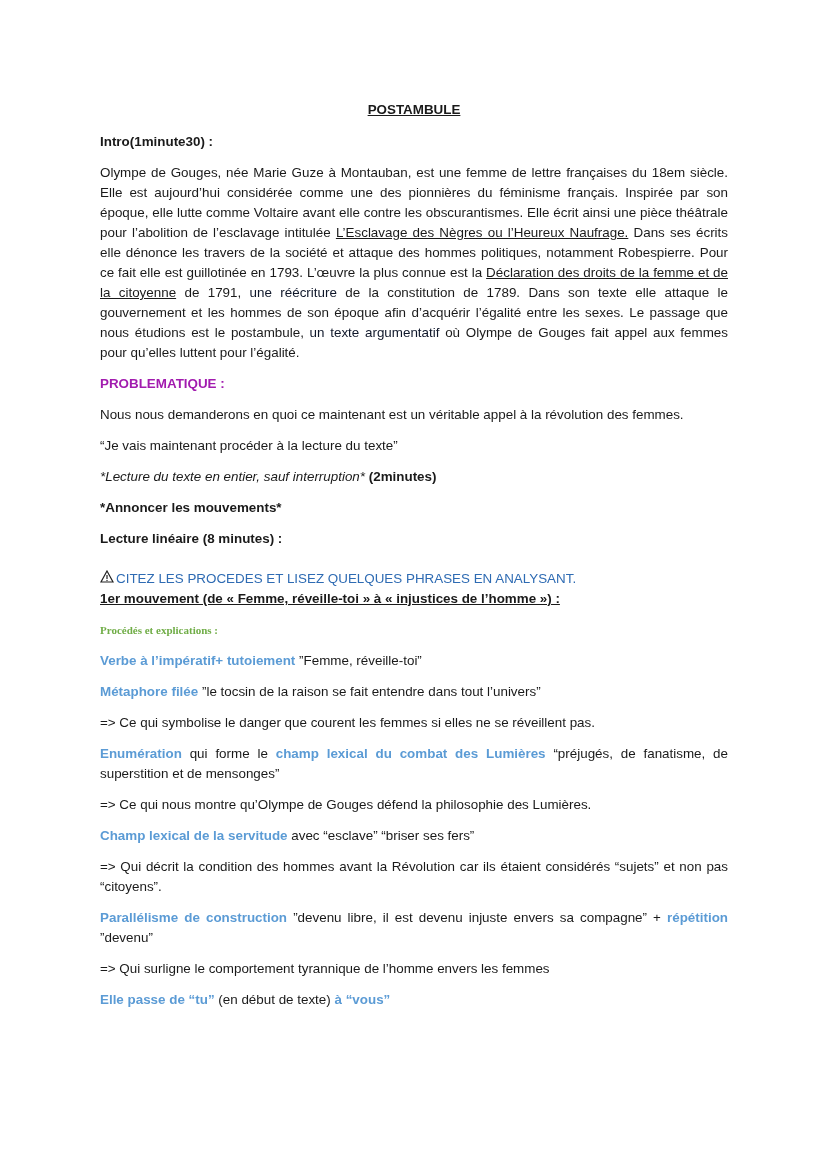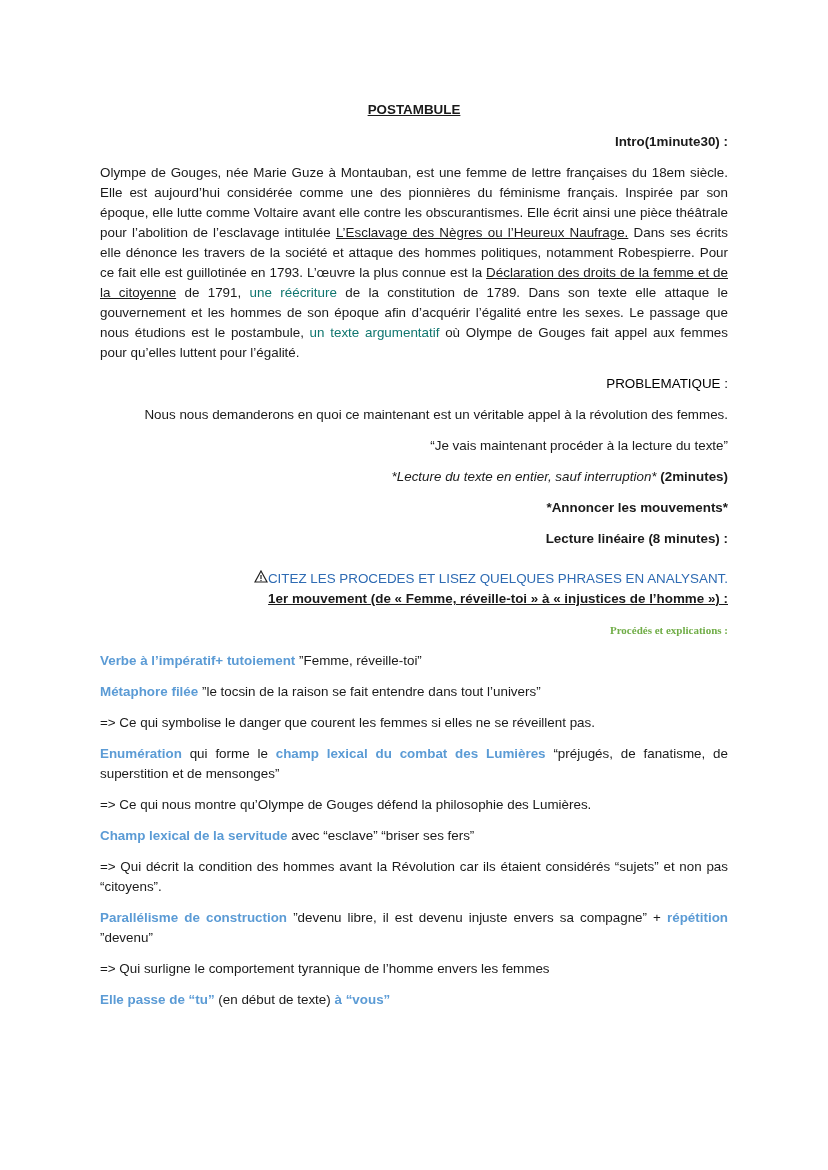--- a/index.html
+++ b/index.html
@@ -3,25 +3,25 @@
 <meta charset="utf-8">
 <style>
   html, body { margin: 0; padding: 0; background: #ffffff; }
   body { width: 828px; height: 1170px; position: relative; overflow: hidden; }
   .page {
     position: absolute; left: 100px; top: 100px; width: 628px;
     font-family: "Liberation Sans", sans-serif;
     font-size: 13.4px; line-height: 20px; color: #1a1a1a;
   }
   .title { text-align: center; font-weight: bold; text-decoration: underline; margin: 0 0 12px 0; }
-  p { margin: 0 0 11px 0; text-align: right; }
+  p { margin: 0 0 11px 0; }
   .just { text-align: justify; }
   .bold { font-weight: bold; }
-  .red { color: #0f766e; }
-  .red-bold { color: #000000; font-weight: normal; }
+  .red { color: #0f172a; }
+  .red-bold { color: #a21caf; font-weight: bold; }
   .blue { color: #2e6bb3; }
   .lblue { color: #5b9bd5; font-weight: bold; }
   .green { color: #70ad47; font-weight: bold; font-family: "Liberation Serif", serif; font-size: 11px; }
   .ul { text-decoration: underline; }
   .it { font-style: italic; }
   .warn { display: inline-block; width: 16px; }
   .tight { margin-bottom: 0; margin-top: 20px; }
 </style>
 </head>
 <body>

